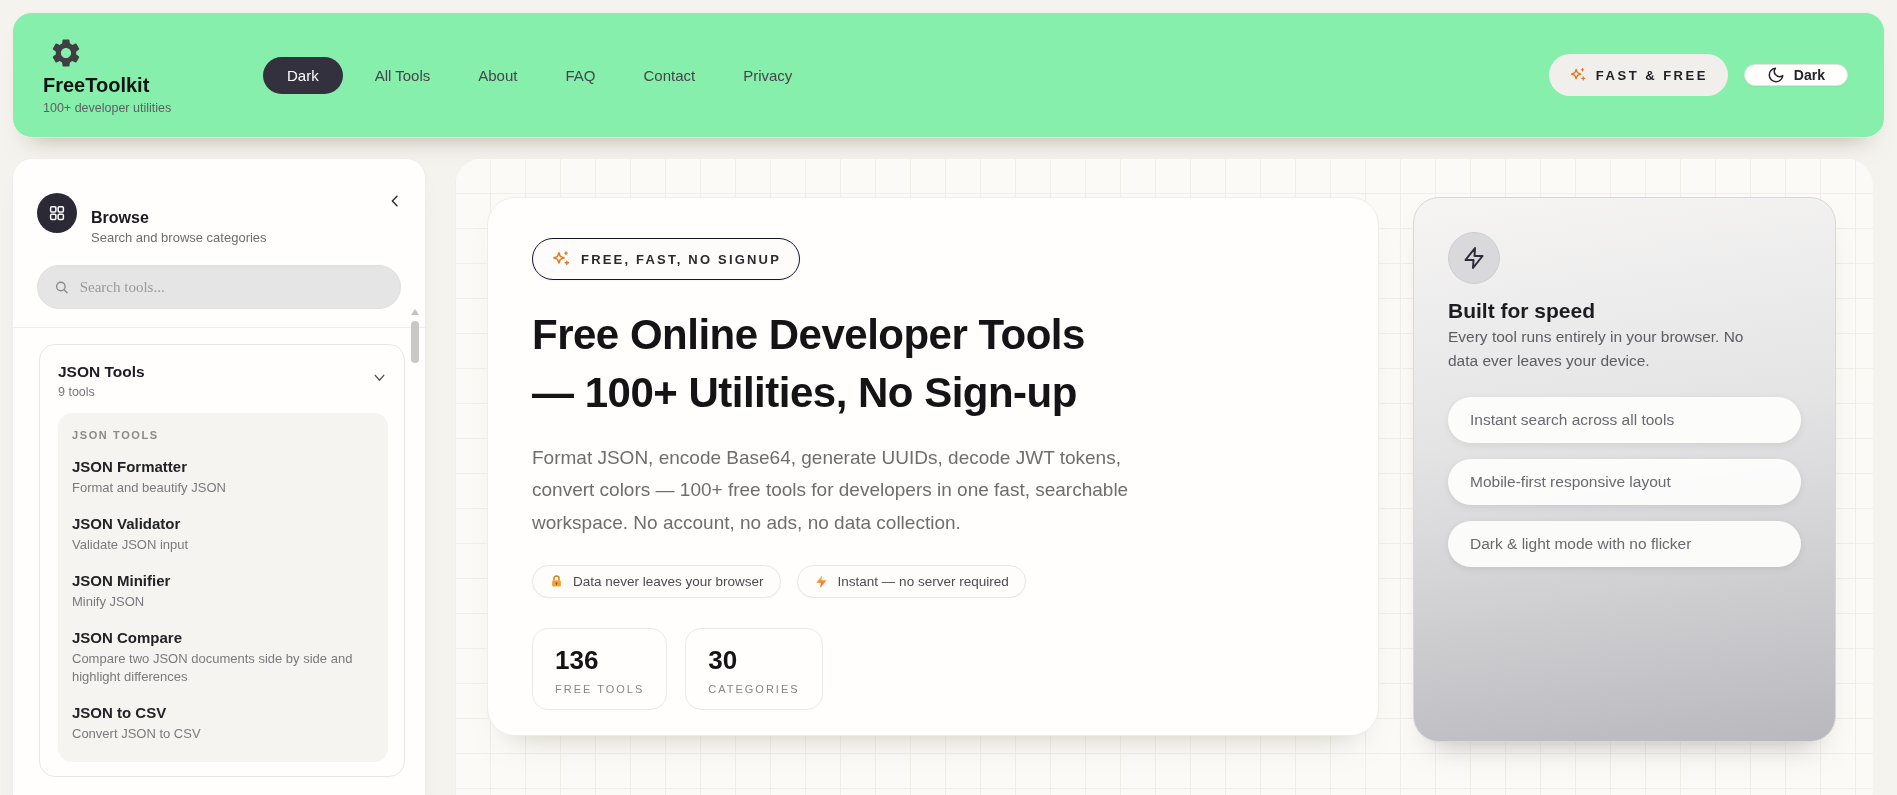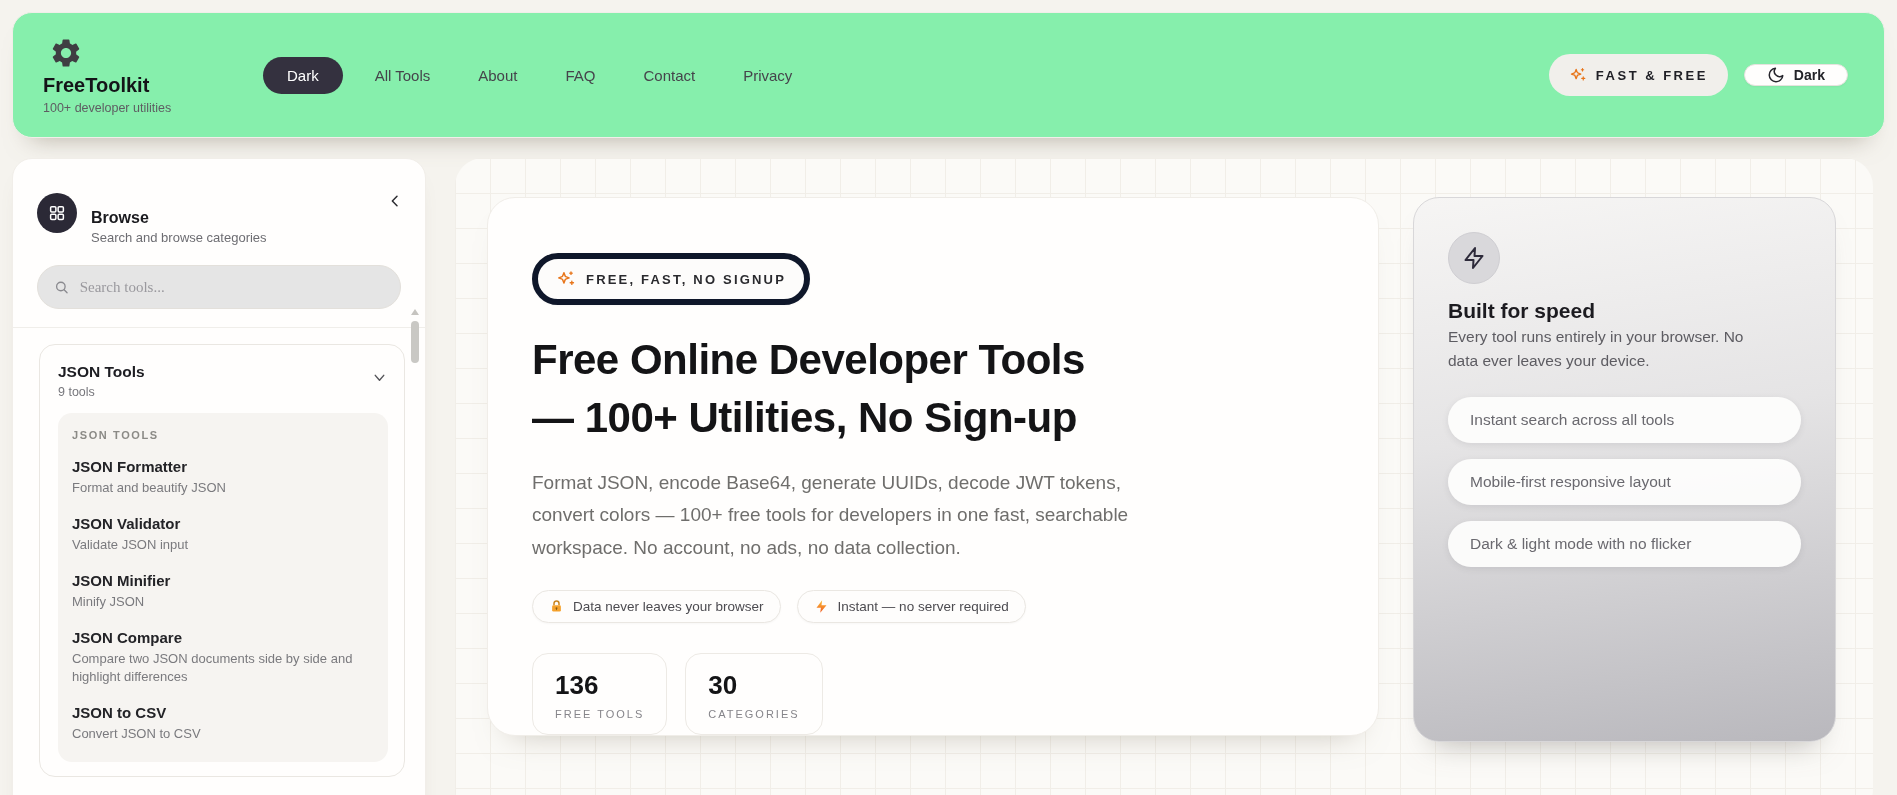--- a/index.html
+++ b/index.html
@@ -91,24 +91,23 @@
 
   
   .hero-card{
     position:absolute; left:487px; top:197px; width:892px; height:539px;
     background:#fffefd; border:1px solid #f0ede8; border-radius:28px;
     box-shadow:0 20px 32px -24px rgba(140,130,110,.5);
     padding:40px 44px;
   }
   .hero-badge{
     display:inline-flex; align-items:center; gap:10px;
-    border:6px solid #0f172a; background:#fdfcfb; border-radius:999px;
+    border:1px solid #0f172a; background:#fdfcfb; border-radius:999px;
     padding:10px 18px; font-size:13px; font-weight:700; letter-spacing:2.2px; color:#2a2a2e;
     box-shadow:0 1px 2px rgba(0,0,0,.03);
-    margin-top:15px;
   }
   .hero-title{
     margin-top:26px; font-size:42px; font-weight:700; color:#141416;
     line-height:1.38; letter-spacing:-0.5px;
   }
   .hero-desc{ margin-top:20px; width:656px; font-size:19px; color:#6f6e6c; line-height:1.7; }
   .chip-row{ margin-top:26px; display:flex; gap:16px; }
   .chip{
     display:inline-flex; align-items:center; gap:9px;
     border:1px solid #eae7e2; background:#fefdfc; border-radius:999px;

